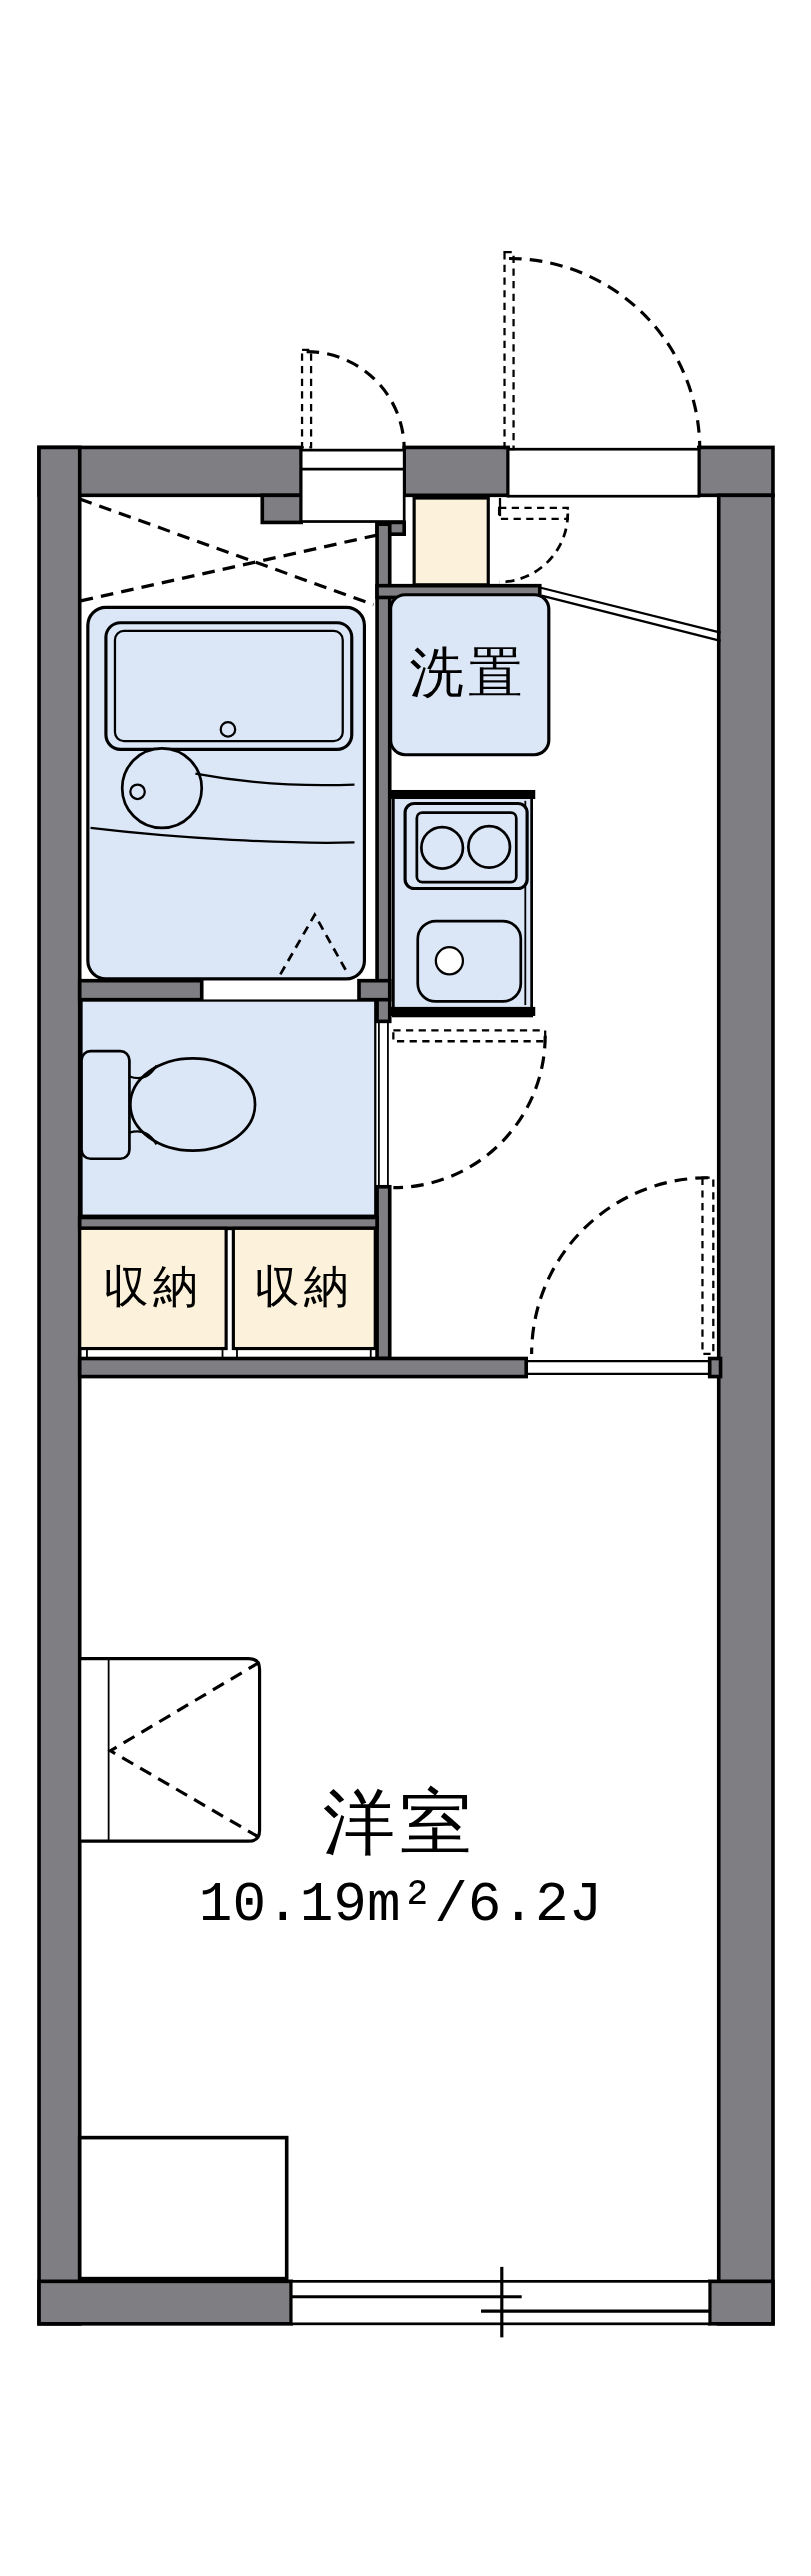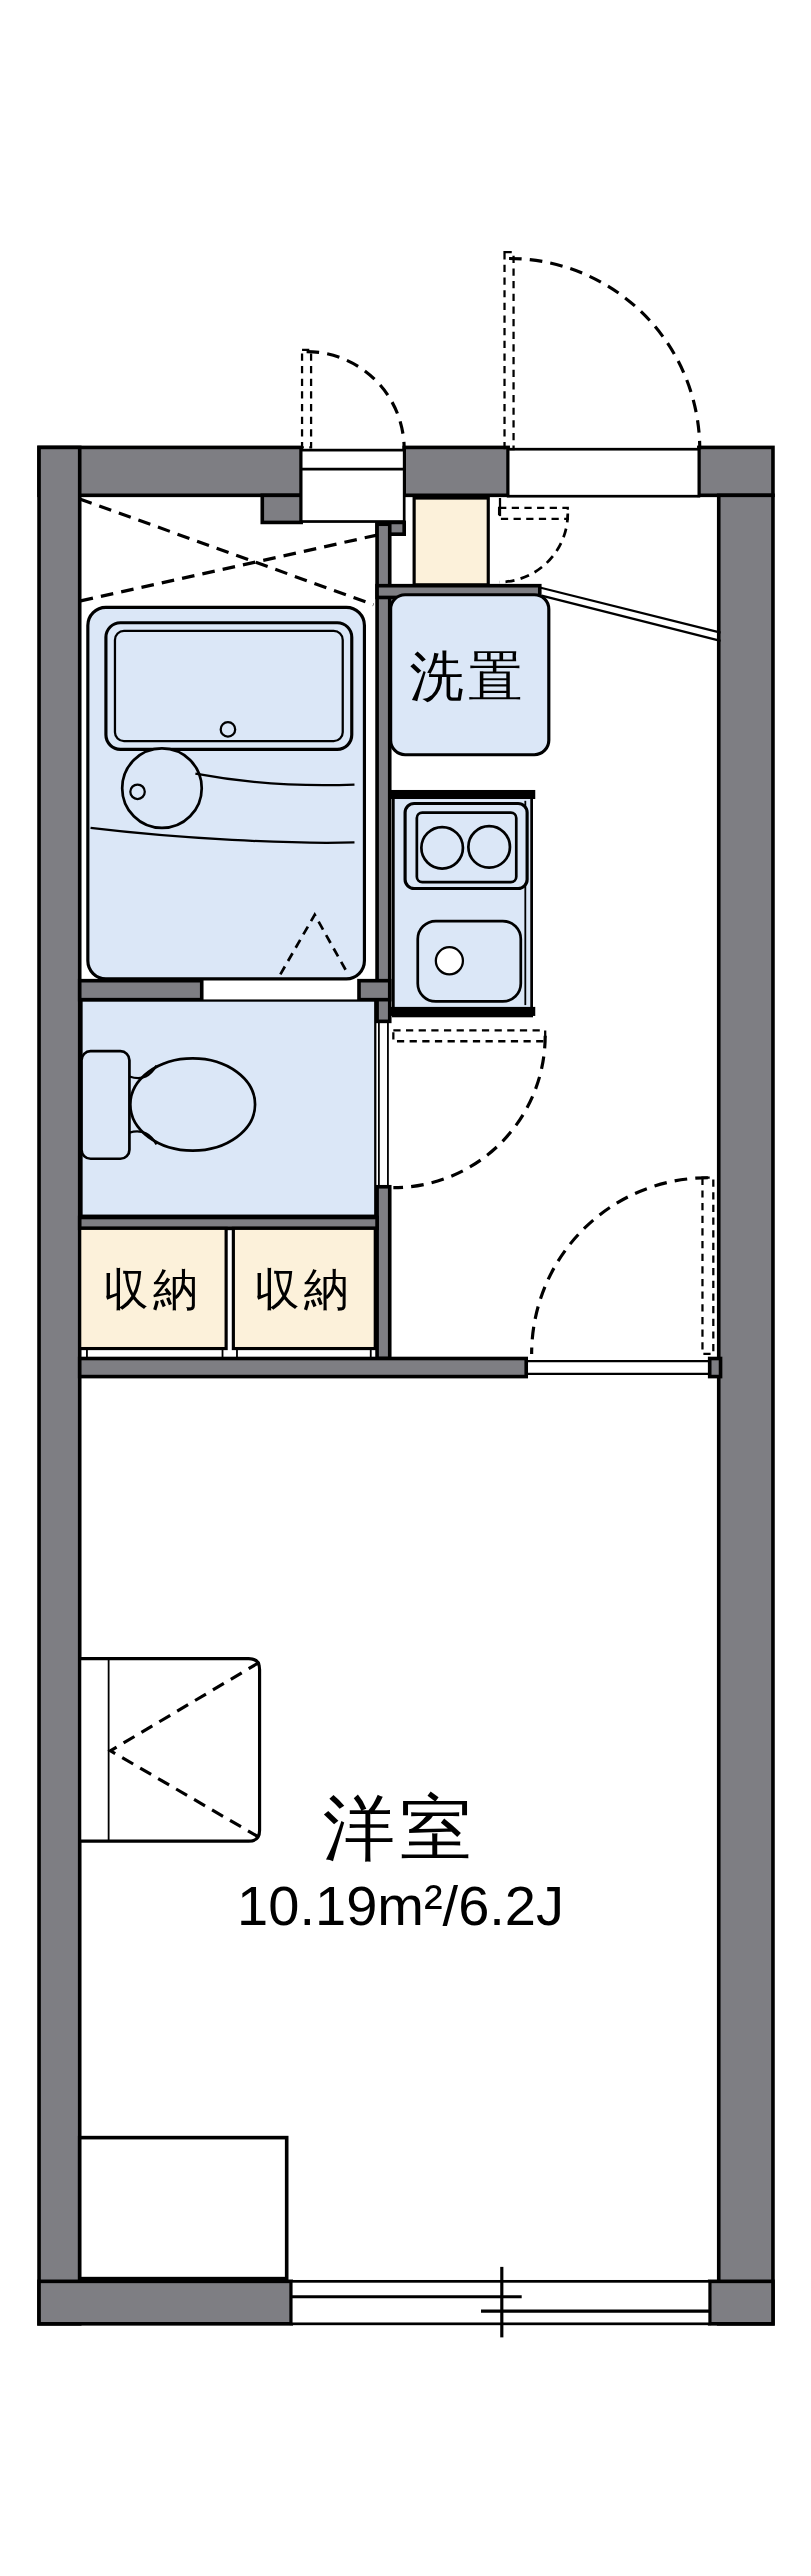--- a/index.html
+++ b/index.html
@@ -1,17 +1,17 @@
 <!DOCTYPE html>
 <html style="--wall: #7e7e83; --line: #000000; --fixture: #dbe7f7; --storage: #fcf1da; --bg: #ffffff;font-size:14.5px"><head>
 <meta charset="utf-8">
 <style>
   html,body{margin:0;padding:0;background:#fff;}
   .page{position:relative;width:812px;height:2576px;background:var(--bg,#ffffff);
-        font-family:Liberation Sans, sans-serif;overflow:hidden;}
+        font-family:Liberation Mono, monospace;overflow:hidden;}
   .page svg{position:absolute;left:0;top:0;}
   .w   {fill:var(--wall,#7e7e83);stroke:#000;stroke-width:4;}
   .wh  {fill:#ffffff;stroke:#000;stroke-width:3;}
   .fx  {fill:var(--fixture,#dbe7f7);stroke:#000;stroke-width:3;}
   .fx2 {fill:var(--fixture,#dbe7f7);stroke:#000;stroke-width:3.5;}
   .cr  {fill:var(--storage,#fcf1da);stroke:#000;stroke-width:3.5;}
   .ln  {stroke:#000;fill:none;}
   .nf  {fill:none;stroke:#000;}
   .dash{stroke:#000;fill:none;stroke-dasharray:14 9;stroke-width:3.5;}
   .dash2{stroke:#000;fill:none;stroke-dasharray:10 7;stroke-width:3;}

